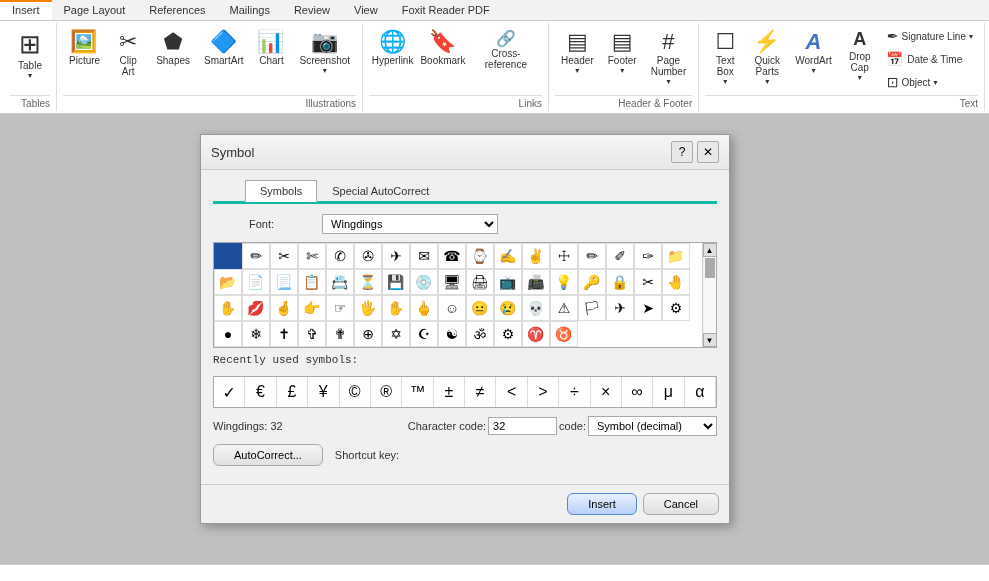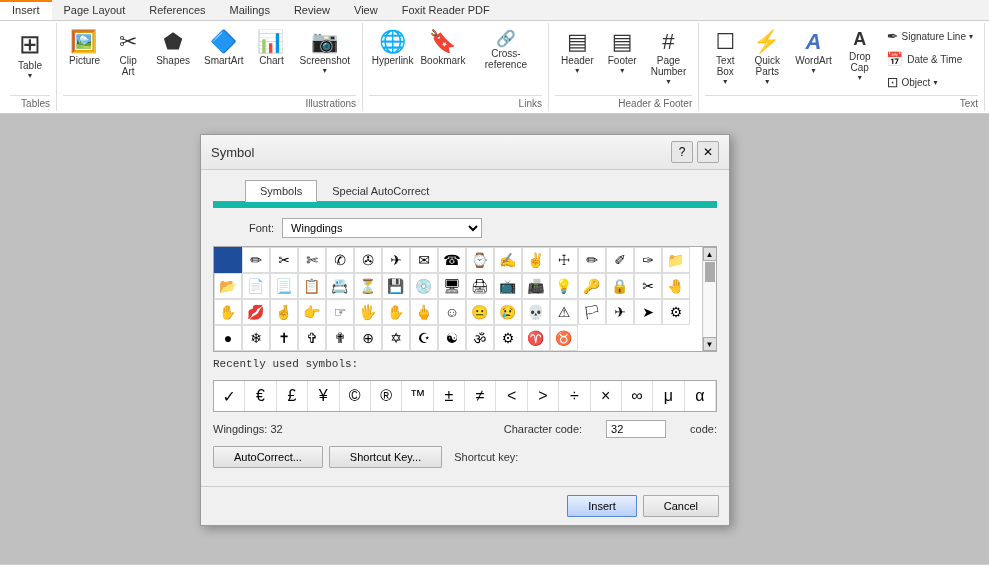--- a/index.html
+++ b/index.html
@@ -100,46 +100,47 @@
       border: 1px solid #aaa;
       background: #e8e8e8;
       cursor: pointer;
       font-size: 12px;
       display: flex; align-items: center; justify-content: center;
       border-radius: 2px;
     }
     .dialog-body { padding: 10px 12px; }
 
     
-    .dialog-tabs { display: flex; border-bottom: 7px solid #14b8a6; margin-bottom: 10px; padding-left: 32px; }
+    .dialog-tabs { display: flex; border-bottom: 3px solid #14b8a6; margin-bottom: 10px; padding-left: 32px; }
     .dialog-tab {
       padding: 4px 14px;
       cursor: pointer;
       border: 1px solid transparent;
       border-bottom: none;
       font-size: 11px;
       background: transparent;
       color: #333;
     }
     .dialog-tab.active {
       background: #fff;
       border: 1px solid #aaa;
       border-bottom: 1px solid #fff;
       margin-bottom: -1px;
     }
 
     
     .font-row { display: flex; align-items: center; gap: 8px; margin-bottom: 8px; }
     .font-label { font-size: 11px; color: #333; margin-left: 36px; }
     .font-select {
-      width: 200px;
+      width: 176px;
       padding: 2px 4px;
       border: 1px solid #aaa;
       background: #fff;
       font-size: 11px;
+      margin-left: 40px;
     }
 
     
     .symbol-grid-container {
       border: 1px solid #aaa;
       background: #fff;
       position: relative;
       margin-bottom: 6px;
     }
     .symbol-grid {
@@ -201,24 +202,24 @@
     }
 
     
     .info-row {
       display: flex;
       align-items: center;
       justify-content: space-between;
       margin-bottom: 8px;
       font-size: 11px;
     }
-    .char-code-row { display: flex; align-items: center; gap: 24px; }
+    .char-code-row { display: flex; align-items: center; gap: 2px; }
     .char-code-label { font-size: 11px; color: #333; }
     .char-code-input {
-      width: 60px;
+      width: 69px;
       border: 1px solid #aaa;
       padding: 2px 4px;
       font-size: 11px;
     }
     .from-label { font-size: 11px; color: #333; }
     .from-select {
       border: 1px solid #aaa;
       padding: 2px 18px 2px 4px;
       font-size: 11px;
       background: #fff;
@@ -239,21 +240,21 @@
       justify-content: flex-end;
       gap: 6px;
       background: #f0f0f0;
     }
     .dlg-btn {
       padding: 4px 20px;
       border: 1px solid #aaa;
       background: linear-gradient(180deg, #f5f5f5, #e0e0e0);
       cursor: pointer;
       font-size: 11px;
-      border-radius: 1px;
+      border-radius: 6px;
     }
     .dlg-btn.primary {
       background: linear-gradient(180deg, #e8f0fe, #b8d0f8);
       border: 1px solid #5586d0;
     }
     .wingdings-info { font-size: 11px; color: #333; text-align: center; }
 
     
     .status-area { height: 22px; background: #fff; border-top: 1px solid #ccc; }
   </style>
@@ -525,26 +526,30 @@
           <div class="recent-cell">μ</div>
           <div class="recent-cell">α</div>
         </div>
 
         <div class="info-row">
           <span class="wingdings-info">Wingdings: 32</span>
           <div class="char-code-row">
             <span class="char-code-label">Character code:</span>
             <input class="char-code-input" type="text" value="32" style="">
             <span class="from-label">code:</span>
+            <select class="from-select">
+              <option>Symbol (decimal)</option>
+              <option>Unicode (hex)</option>
+              <option>ASCII (decimal)</option>
+            </select>
           </div>
         </div>
 
         <div class="btn-row-top">
           <button class="dlg-btn">AutoCorrect...</button>
-          <button class="dlg-btn">Shortcut Key...</button>
           <span class="shortcut-label">Shortcut key:</span>
         </div>
       </div>
 
       <div class="dialog-footer">
         <button class="dlg-btn primary">Insert</button>
         <button class="dlg-btn">Cancel</button>
       </div>
     </div>
   </div>

